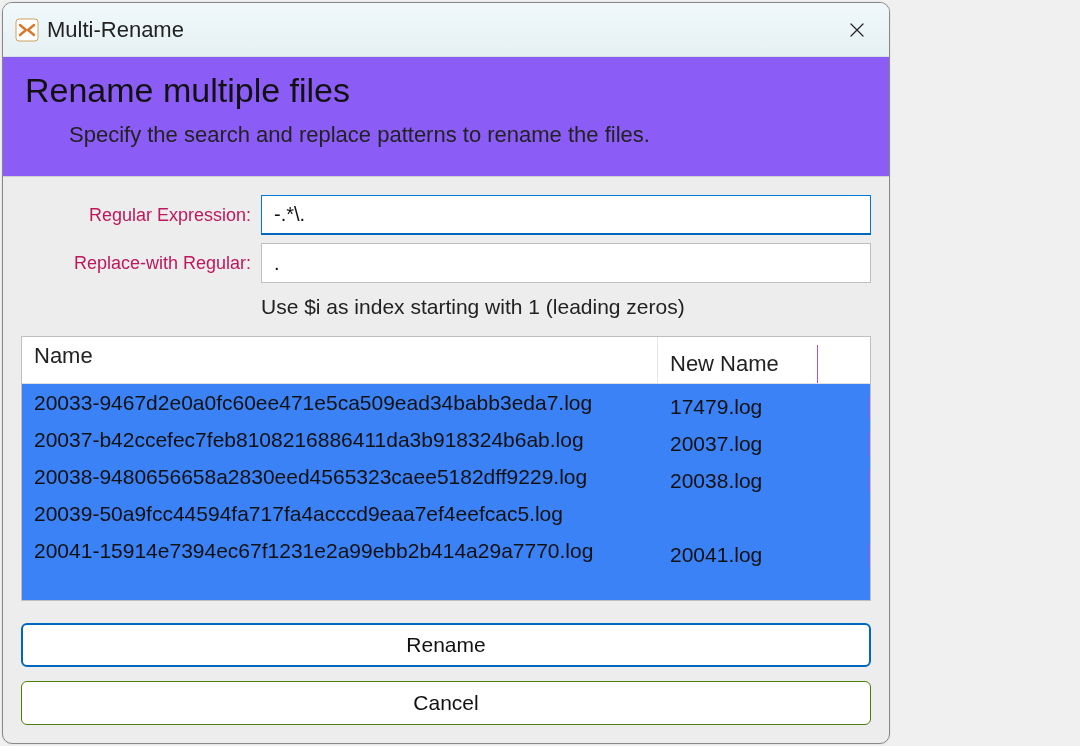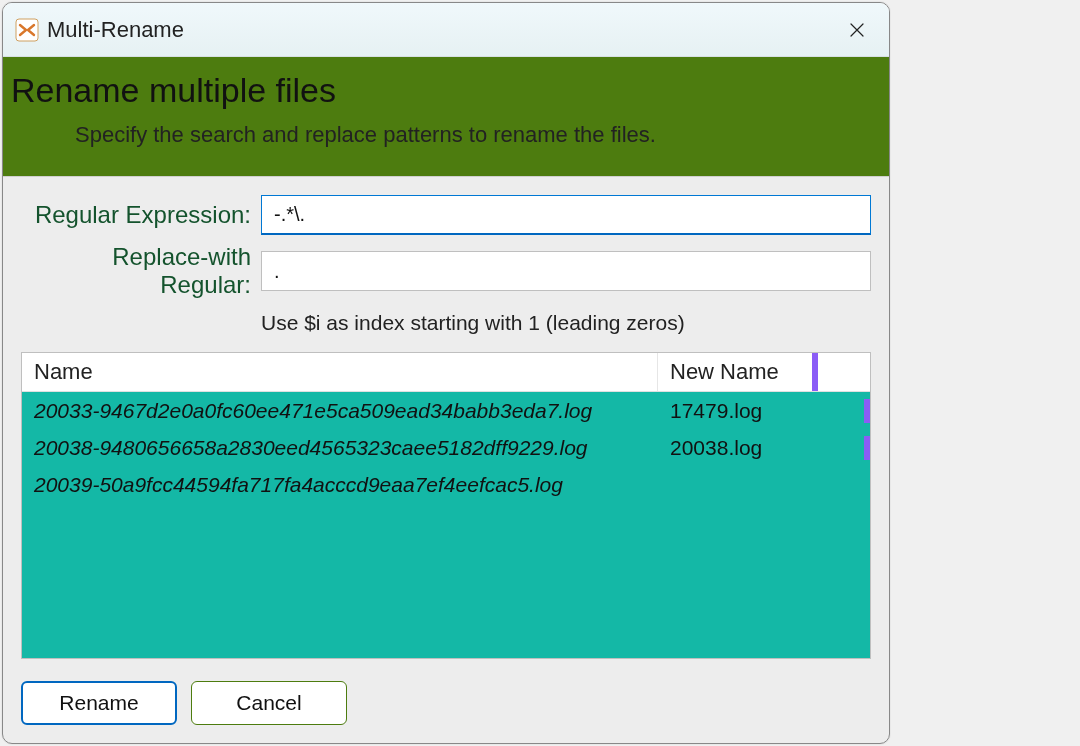--- a/index.html
+++ b/index.html
@@ -42,57 +42,57 @@
     .titlebar .close {
       width: 32px; height: 32px;
       display: flex; align-items: center; justify-content: center;
       cursor: pointer;
       color: #222;
     }
     .titlebar .close svg { width: 18px; height: 18px; }
 
     
     .header-area {
-      background: #4d7c0f;
+      background: #8b5cf6;
       border-bottom: 1px solid #d0d0d0;
-      padding: 14px 22px 28px 8px;
+      padding: 14px 22px 28px 22px;
       flex-shrink: 0;
     }
     .header-area h1 {
       font-size: 34px;
       font-weight: 400;
       color: #111;
       margin-bottom: 12px;
     }
     .header-area .subtitle {
       font-size: 22px;
       color: #222;
-      margin-left: 64px;
+      margin-left: 44px;
     }
 
     
     .body {
       flex: 1;
       display: flex;
       flex-direction: column;
       padding: 18px;
       gap: 8px;
       min-height: 0;
     }
 
     .field-row {
       display: flex;
       align-items: center;
       gap: 10px;
     }
     .field-row .label {
       width: 230px;
       text-align: right;
-      font-size: 24px;
-      color: #14532d;
+      font-size: 18px;
+      color: #be185d;
       flex-shrink: 0;
     }
     .field-row .input {
       flex: 1;
       height: 40px;
       border: 1px solid #bfbfbf;
       background: #fff;
       font-size: 20px;
       padding: 0 12px;
       color: #111;
@@ -109,68 +109,69 @@
       margin-top: 4px;
       margin-bottom: 9px;
     }
     .hint-row .spacer { width: 240px; flex-shrink: 0; }
     .hint-row .hint { font-size: 21px; color: #222; }
 
     
     .table-wrap {
       flex: 1;
       border: 1px solid #bfbfbf;
-      background: #14b8a6;
+      background: #3b82f6;
       overflow: hidden;
       display: flex;
       flex-direction: column;
       min-height: 0;
     }
     .thead {
       display: flex;
       background: #fff;
       border-bottom: 1px solid #e0e0e0;
       flex-shrink: 0;
     }
     .th {
       padding: 6px 12px;
       font-size: 22px;
       color: #222;
       border-right: 1px solid #e6e6e6;
     }
     .col-name { width: 636px; }
-    .col-new  { width: 160px; border-right: 6px solid #8b5cf6; }
+    .col-new  { width: 160px; border-right: 1px solid #8b5cf6; margin-top: 8px; }
     .col-pad  { flex: 1; border-right: none; }
 
     .tbody {
       flex: 1;
       overflow: hidden;
     }
     .tr {
       display: flex;
       align-items: center;
       height: 37px;
     }
     .td {
       padding: 0 12px;
       font-size: 21px;
       color: #111;
       white-space: nowrap;
       overflow: hidden;
     }
-    .td.col-name { width: 636px; font-style: italic; }
+    .td.col-name { width: 636px; }
     .td.col-new  { flex: 1; }
 
     
     .footer {
       display: flex;
-      justify-content: flex-start;
+      justify-content: center;
       gap: 14px;
       padding-top: 14px;
       flex-shrink: 0;
+      flex-direction: column;
     }
     .btn {
       min-width: 156px;
       height: 44px;
       background: #fff;
       border: 1px solid #4d7c0f;
       border-radius: 6px;
       font-size: 21px;
       color: #111;
       cursor: pointer;
@@ -231,25 +232,33 @@
         <div class="th col-name">Name</div>
         <div class="th col-new">New Name</div>
         <div class="th col-pad"></div>
       </div>
       <div class="tbody" id="tbody">
           <div class="tr">
             <div class="td col-name">20033-9467d2e0a0fc60ee471e5ca509ead34babb3eda7.log</div>
             <div class="td col-new">17479.log</div>
           </div>
           <div class="tr">
+            <div class="td col-name">20037-b42ccefec7feb8108216886411da3b918324b6ab.log</div>
+            <div class="td col-new">20037.log</div>
+          </div>
+          <div class="tr">
             <div class="td col-name">20038-9480656658a2830eed4565323caee5182dff9229.log</div>
             <div class="td col-new">20038.log</div>
           </div>
           <div class="tr">
             <div class="td col-name">20039-50a9fcc44594fa717fa4acccd9eaa7ef4eefcac5.log</div>
+          </div>
+          <div class="tr">
+            <div class="td col-name">20041-15914e7394ec67f1231e2a99ebb2b414a29a7770.log</div>
+            <div class="td col-new">20041.log</div>
           </div>
         </div>
     </div>
 
     <div class="footer">
       <button class="btn primary">Rename</button>
       <button class="btn">Cancel</button>
     </div>
 
   </div>

